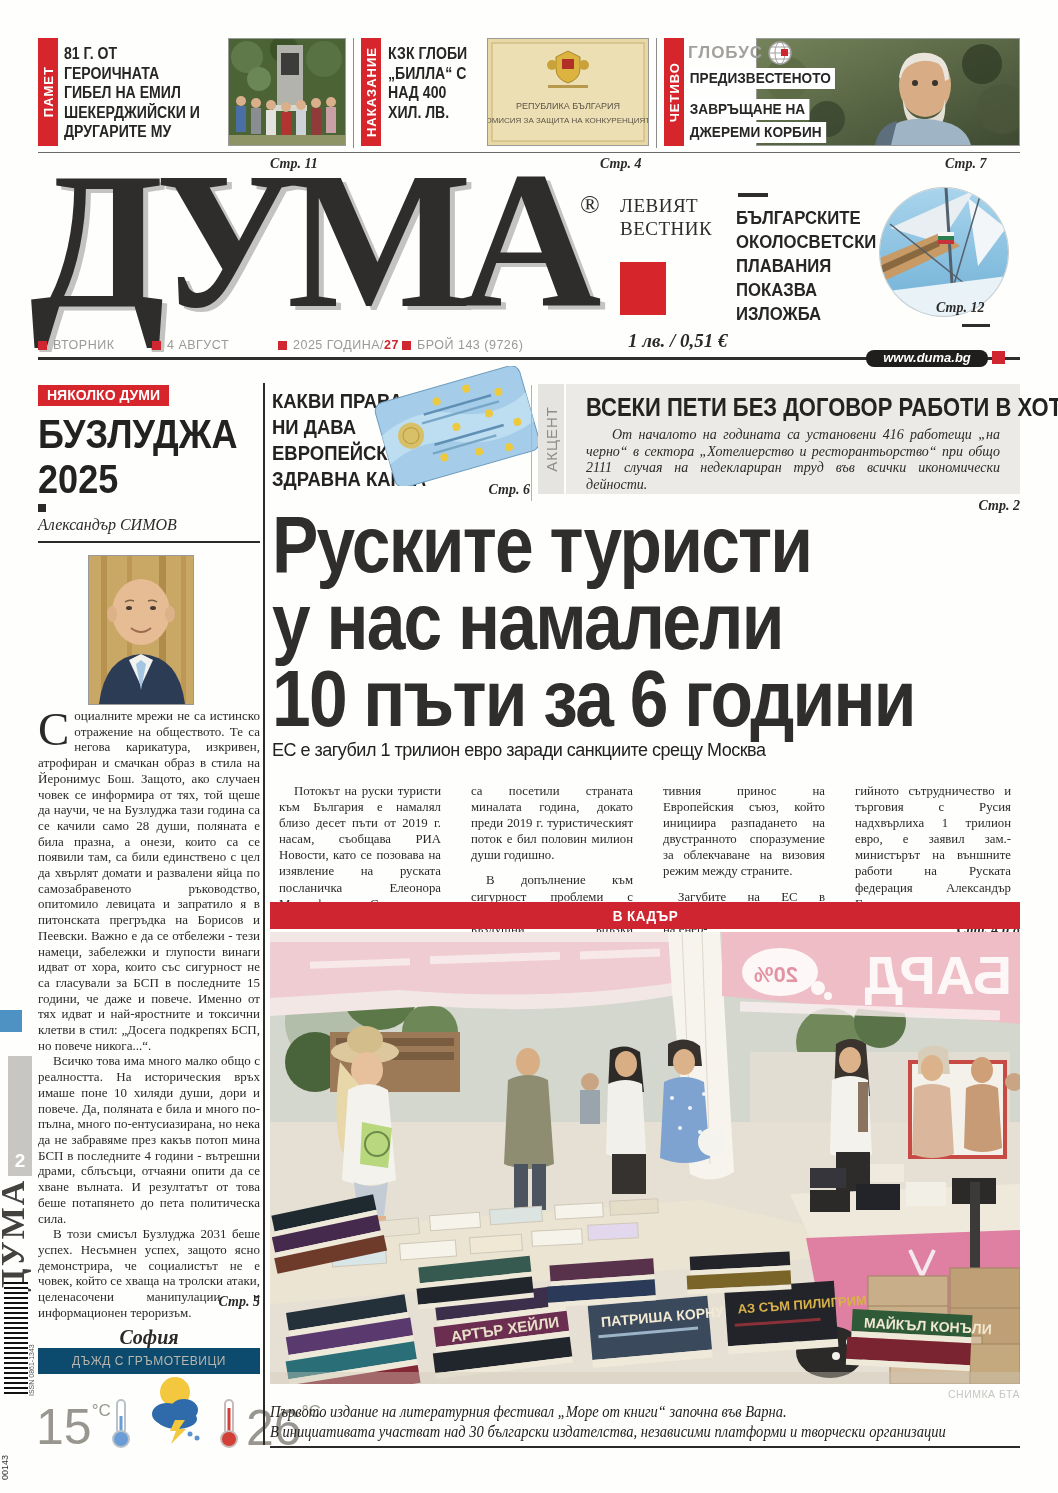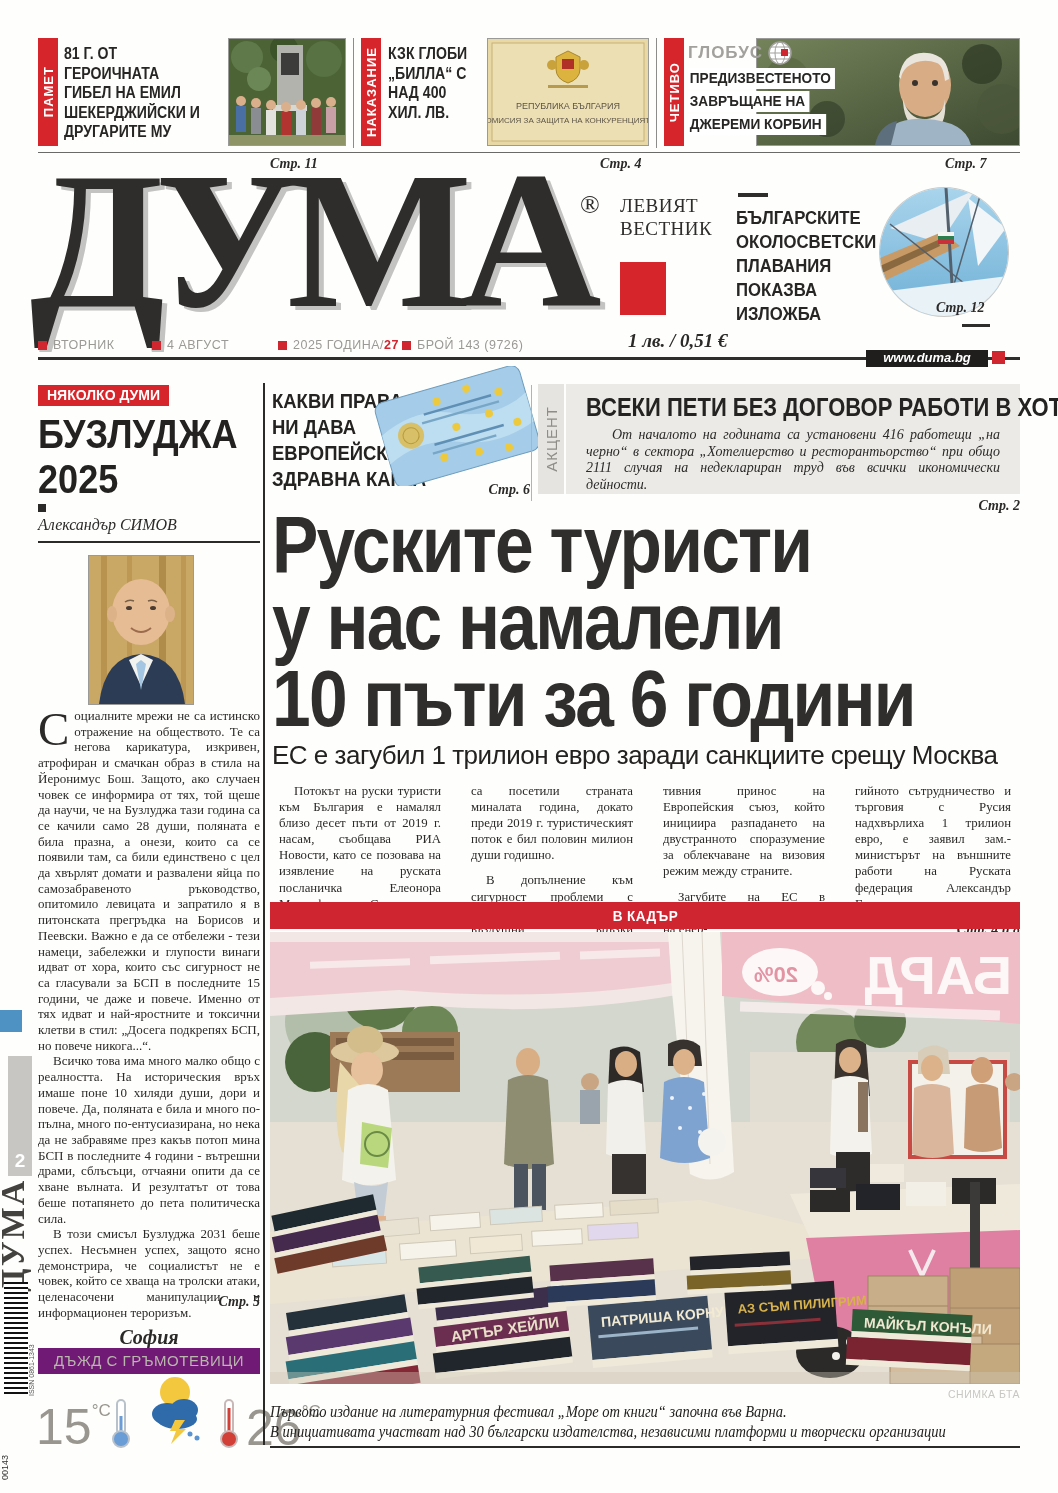--- a/index.html
+++ b/index.html
@@ -119,21 +119,21 @@
       <circle cx="13" cy="13" r="11" fill="#fff" stroke="#a3a19e" stroke-width="1.5"></circle>
       <ellipse cx="13" cy="13" rx="5" ry="11" fill="none" stroke="#a3a19e"></ellipse>
       <line x1="2" y1="13" x2="24" y2="13" stroke="#a3a19e"></line>
       <line x1="4" y1="7" x2="22" y2="7" stroke="#a3a19e"></line>
       <line x1="4" y1="19" x2="22" y2="19" stroke="#a3a19e"></line>
       <rect x="14" y="9" width="7" height="7" fill="#cf2630"></rect>
     </svg>
   </div>
   <div class="abs" style="left:688px;top:68px;z-index:3;">
     <div><span class="t-head cx" style="background:#fff;font-size:15.5px;padding:1px 5px 2px 2px;">ПРЕДИЗВЕСТЕНОТО</span></div>
-    <div style="margin-top:2px;"><span class="t-head cx" style="background:#fff;font-size:15.5px;padding:1px 5px 2px 2px;">ЗАВРЪЩАНЕ НА</span></div>
+    <div style="margin-top:10px;"><span class="t-head cx" style="background:#fff;font-size:15.5px;padding:1px 5px 2px 2px;">ЗАВРЪЩАНЕ НА</span></div>
     <div style="margin-top:2px;"><span class="t-head cx" style="background:#fff;font-size:15.5px;padding:1px 5px 2px 2px;">ДЖЕРЕМИ КОРБИН</span></div>
   </div>
 
   <div class="abs" style="left:38px;top:152px;width:982px;height:1px;background:#6a6a68;"></div>
   <div class="abs pageref" style="left:270px;top:156px;">Стр. 11</div>
   <div class="abs pageref" style="left:600px;top:156px;">Стр. 4</div>
   <div class="abs pageref" style="left:945px;top:156px;">Стр. 7</div>
 
   <div class="abs" style="left:30px;top:160px;font-size:196px;line-height:160px;font-weight:bold;letter-spacing:-12px;color:#2e2d2b;text-shadow:5px 4px 0 #c3c3c1;">ДУМА</div>
   <div class="abs" style="left:580px;top:190px;font-size:26px;color:#2e2d2b;">®</div>
@@ -170,21 +170,21 @@
   <div class="abs pageref" style="left:936px;top:300px;">Стр. 12</div>
   <div class="abs" style="left:962px;top:324px;width:28px;height:3px;background:#2e2d2b;"></div>
 
   <div class="abs dateitem" style="left:38px;top:338px;"><span class="sq"></span><span>ВТОРНИК</span></div>
   <div class="abs dateitem" style="left:152px;top:338px;"><span class="sq"></span><span>4 АВГУСТ</span></div>
   <div class="abs dateitem" style="left:278px;top:338px;"><span class="sq"></span><span>2025 ГОДИНА/</span><span style="color:#cf2630;font-weight:bold;">27</span></div>
   <div class="abs dateitem" style="left:402px;top:338px;"><span class="sq"></span><span>БРОЙ 143 (9726)</span></div>
   <div class="abs" style="left:628px;top:330px;font-size:19px;font-weight:bold;font-style:italic;">1 лв. / 0,51 €</div>
 
   <div class="abs" style="left:38px;top:357px;width:982px;height:3px;background:#2f2e2c;"></div>
-  <div class="abs sans" style="left:866px;top:350px;width:122px;height:17px;background:#1f1e1d;color:#fff;font-style:italic;font-weight:bold;font-size:13px;text-align:center;line-height:16px;">www.duma.bg</div>
+  <div class="abs sans" style="left:866px;top:350px;width:122px;height:17px;background:#1f1e1d;color:#fff;font-style:italic;font-weight:bold;font-size:13px;text-align:center;line-height:16px;border-radius:8px;">www.duma.bg</div>
   <div class="abs" style="left:992px;top:351px;width:13px;height:13px;background:#cf2630;"></div>
 
   <div class="abs sans" style="left:38px;top:385px;background:#d6262c;color:#fff;font-weight:bold;font-size:14px;padding:2px 9px 3px;">НЯКОЛКО ДУМИ</div>
   <div class="abs t-head cx pre" style="left:38px;top:412px;font-size:41px;line-height:45px;color:#232221;">БУЗЛУДЖА
 2025</div>
   <div class="abs" style="left:38px;top:504px;width:8px;height:8px;background:#2b2a29;"></div>
   <div class="abs" style="left:38px;top:516px;font-style:italic;font-size:16px;">Александър СИМОВ</div>
   <div class="abs" style="left:38px;top:541px;width:222px;height:2px;background:#2b2a29;"></div>
   <div class="abs ph" style="left:88px;top:555px;width:106px;height:150px;">
     <svg width="104" height="148" viewBox="0 0 104 148">
@@ -206,21 +206,21 @@
     </svg>
   </div>
   <div class="abs body-col" style="left:38px;top:708px;width:222px;">
     <p><span class="dropcap">С</span><span>оциалните мрежи не са истинско отражение на обществото. Те са негова карикатура, изкривен, атрофиран и смачкан образ в стила на Йеронимус Бош. Защото, ако случаен човек се информира от тях, той щеше да научи, че на Бузлуджа тази година са се качили само 28 души, поляната е била празна, а онези, които са се появили там, са били единствено с цел да хвърлят домати и развалени яйца по самозабравеното ръководство, опитомило левицата и запратило я в питонската прегръдка на Борисов и Пеевски. Важно е да се отбележи - тези намеци, забележки и глупости винаги идват от хора, които със сигурност не са гласували за БСП в последните 15 години, че даже и повече. Именно от тях идват и най-яростните и токсични клетви в стил: „Досега подкрепях БСП, но повече никога...“.</span></p>
     <p class="ind">Всичко това има много малко общо с реалността. На историческия връх имаше поне 10 хиляди души, дори и повече. Да, поляната е била и много по-пълна, много по-ентусиазирана, но нека да не забравяме през какъв потоп мина БСП в последните 4 години - вътрешни драми, сблъсъци, отчаяни опити да се хване вълната. И резултатът от това беше потапянето до пета политическа сила.</p>
     <p class="ind">В този смисъл Бузлуджа 2031 беше успех. Несъмнен успех, защото ясно демонстрира, че социалистът не е човек, който се хваща на тролски атаки, целенасочени манипулации и информационен тероризъм.</p>
   </div>
   <div class="abs pageref" style="left:38px;top:1294px;width:222px;text-align:right;">Стр. 5</div>
 
   <div class="abs" style="left:38px;top:1326px;width:222px;text-align:center;font-weight:bold;font-style:italic;font-size:20px;">София</div>
-  <div class="abs sans" style="left:38px;top:1348px;width:222px;height:26px;background:#701a75;color:#b9b6ae;font-size:15px;text-align:center;line-height:26px;letter-spacing:.5px;">ДЪЖД С ГРЪМОТЕВИЦИ</div>
+  <div class="abs sans" style="left:38px;top:1348px;width:222px;height:26px;background:#0c4a6e;color:#b9b6ae;font-size:12px;text-align:center;line-height:26px;letter-spacing:.5px;">ДЪЖД С ГРЪМОТЕВИЦИ</div>
   <div class="abs sans" style="left:36px;top:1386px;color:#98968f;font-size:50px;line-height:50px;"><span>15</span><sup style="font-size:17px;vertical-align:28px;">°C</sup></div>
   <svg class="abs" style="left:112px;top:1398px;" width="18" height="50" viewBox="0 0 18 50">
     <rect x="5" y="2" width="8" height="34" rx="4" fill="#fff" stroke="#b9c2ca" stroke-width="2"></rect>
     <rect x="7.5" y="18" width="3" height="18" fill="#6a9cd6"></rect>
     <circle cx="9" cy="41" r="8" fill="#6a9cd6" stroke="#b9c2ca" stroke-width="2"></circle>
   </svg>
   <svg class="abs" style="left:142px;top:1374px;" width="70" height="72" viewBox="0 0 70 72">
     <circle cx="33" cy="18" r="15" fill="#f3c73e"></circle>
     <ellipse cx="25" cy="40" rx="15" ry="11" fill="#2f6bab"></ellipse>
     <ellipse cx="42" cy="36" rx="14" ry="11" fill="#2f6bab"></ellipse>
@@ -287,21 +287,21 @@
     <div class="t-head cx" style="margin:9px 0 0 20px;font-size:25px;color:#242322;white-space:nowrap;">ВСЕКИ ПЕТИ БЕЗ ДОГОВОР РАБОТИ В ХОТЕЛ</div>
     <div style="margin:5px 20px 0 20px;font-style:italic;font-size:14px;line-height:16.5px;text-align:justify;text-indent:26px;">От началото на годината са установени 416 работещи „на черно“ в сектора „Хотелиерство и ресторантьорство“ при общо 2111 случая на недеклариран труд във всички икономически дейности.</div>
   </div>
   <div class="abs pageref" style="left:930px;top:498px;width:90px;text-align:right;">Стр. 2</div>
 
   <div class="abs" style="left:272px;top:506px;">
     <div class="hl-line">Руските туристи</div>
     <div class="hl-line">у нас намалели</div>
     <div class="hl-line">10 пъти за 6 години</div>
   </div>
-  <div class="abs sans" style="left:272px;top:740px;font-size:26px;color:#232221;letter-spacing:-.5px;">ЕС е загубил 1 трилион евро заради санкциите срещу Москва</div>
+  <div class="abs sans" style="left:272px;top:740px;font-size:18px;color:#232221;letter-spacing:-.5px;">ЕС е загубил 1 трилион евро заради санкциите срещу Москва</div>
 
   <div class="abs lead-col" style="left:270px;top:774px;width:180px;">
     <p class="ind">Потокът на руски туристи към България е намалял близо десет пъти от 2019 г. насам, съобщава РИА Новости, като се позовава на изявление на руската посланичка Елеонора Митрофанова. Според нея малко над 50 хиляди руснаци</p>
   </div>
   <div class="abs lead-col" style="left:462px;top:774px;width:180px;">
     <p>са посетили страната миналата година, докато преди 2019 г. туристическият поток е бил половин милион души годишно.</p>
       <p class="ind">В допълнение към сигурност проблеми с липсата на директни въздушни връзки Митрофанова отбеляза нега-</p>
   </div>
   <div class="abs lead-col" style="left:654px;top:774px;width:180px;">
     <p>тивния принос на Европейския съюз, който инициира разпадането на двустранното споразумение за облекчаване на визовия режим между страните.</p>

